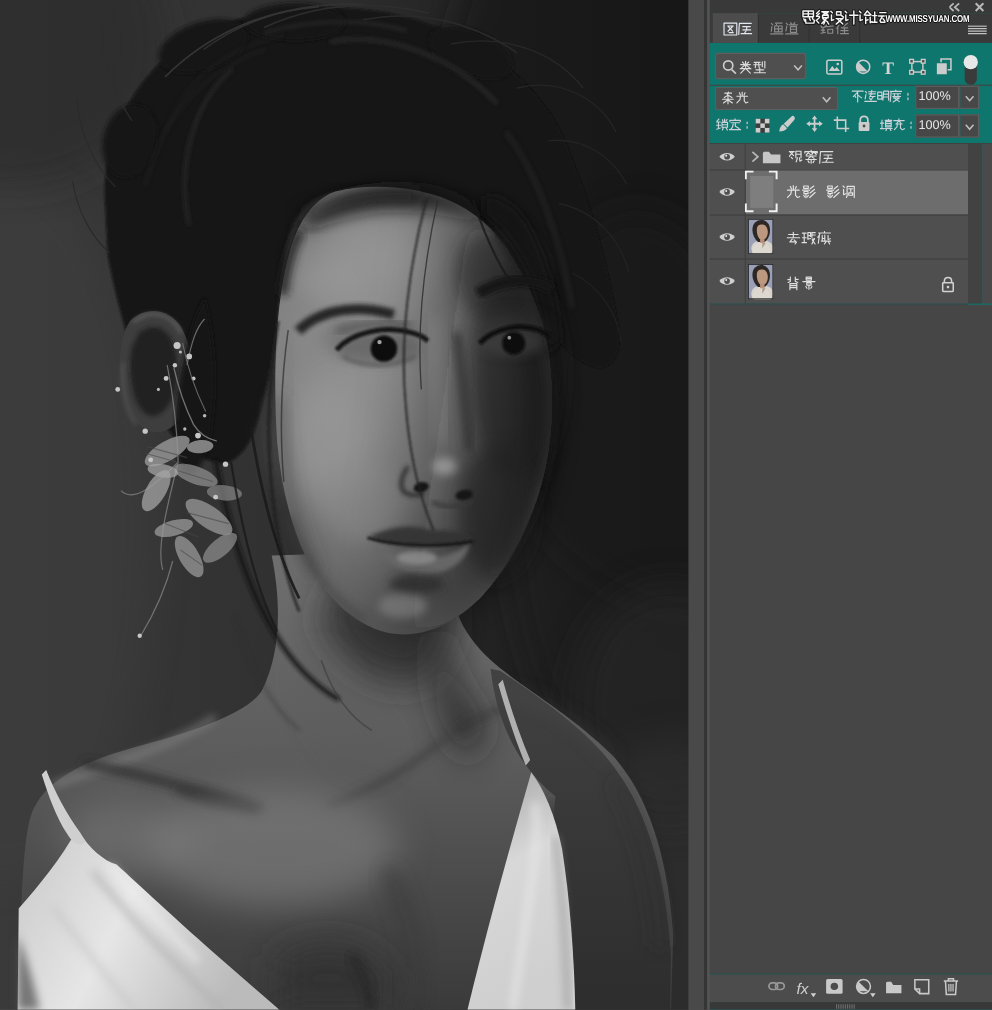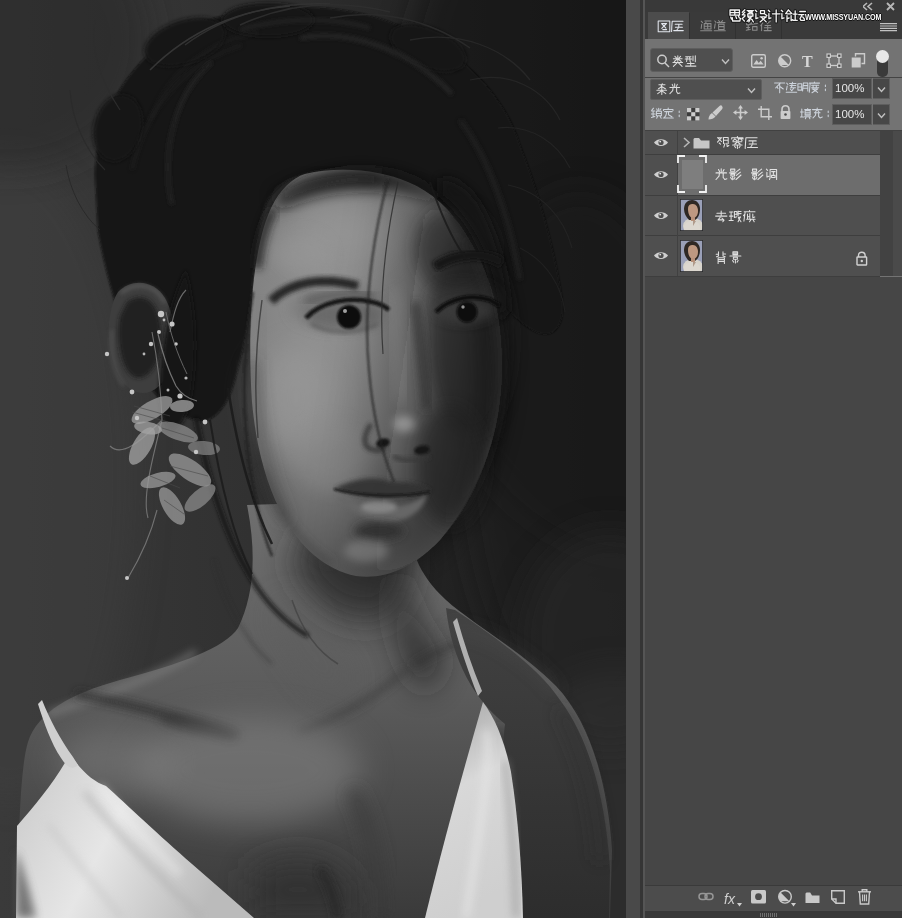--- a/index.html
+++ b/index.html
@@ -231,21 +231,21 @@
       <path d="M158,334 C162,352 168,370 176,386 C181,394 189,399 197,401" stroke="#8a8a8a" stroke-width="1.2" fill="none" opacity="0.8"></path>
       <path d="M166,312 C170,332 177,354 187,374" stroke="#777" stroke-width="1" fill="none" opacity="0.8"></path>
       <path d="M210,420 C218,470 230,530 252,574" stroke="#1b1b1b" stroke-width="2" fill="none" opacity="0.85"></path>
       <path d="M214,560 C224,600 244,640 272,664" stroke="#2e2e2e" stroke-width="2" fill="none" filter="url(#b2)" opacity="0.55"></path>
       <path d="M292,600 C302,630 318,652 338,664" stroke="#333" stroke-width="1.5" fill="none" opacity="0.5"></path>
     </svg>
     <div style="position:absolute;left:626px;top:0;width:276px;height:918px;background:#494949">
       <div style="position:absolute;left:14px;top:0;width:3px;height:918px;background:#353535"></div>
       <div style="position:absolute;left:17px;top:0;width:2px;height:918px;background:#555"></div>
     </div>
-    <div style="position:absolute;left:645px;top:0;width:257px;height:918px;background:#737373;overflow:hidden">
+    <div style="position:absolute;left:645px;top:0;width:257px;height:918px;background:#0f766e;overflow:hidden">
       <div style="position:absolute;left:0;top:0;width:257px;height:12px;background:#393939"></div>
       <svg style="position:absolute;left:218px;top:2px" width="36" height="10" viewBox="0 0 36 10">
         <path d="M4,1 L0,4.5 L4,8 M9,1 L5,4.5 L9,8" stroke="#b8b8b8" stroke-width="1.6" fill="none"></path>
         <path d="M24,1 L31,8 M31,1 L24,8" stroke="#b8b8b8" stroke-width="1.8" fill="none"></path>
       </svg>
       <div style="position:absolute;left:0;top:12px;width:257px;height:27px;background:#3a3a3a"></div>
       <div style="position:absolute;left:3px;top:12px;width:41px;height:27px;background:#4c4c4c"></div>
       <div style="position:absolute;left:44px;top:13px;width:1px;height:26px;background:#313131"></div>
       <div style="position:absolute;left:90px;top:13px;width:1px;height:26px;background:#313131"></div>
       <div style="position:absolute;left:136px;top:13px;width:1px;height:26px;background:#313131"></div>

